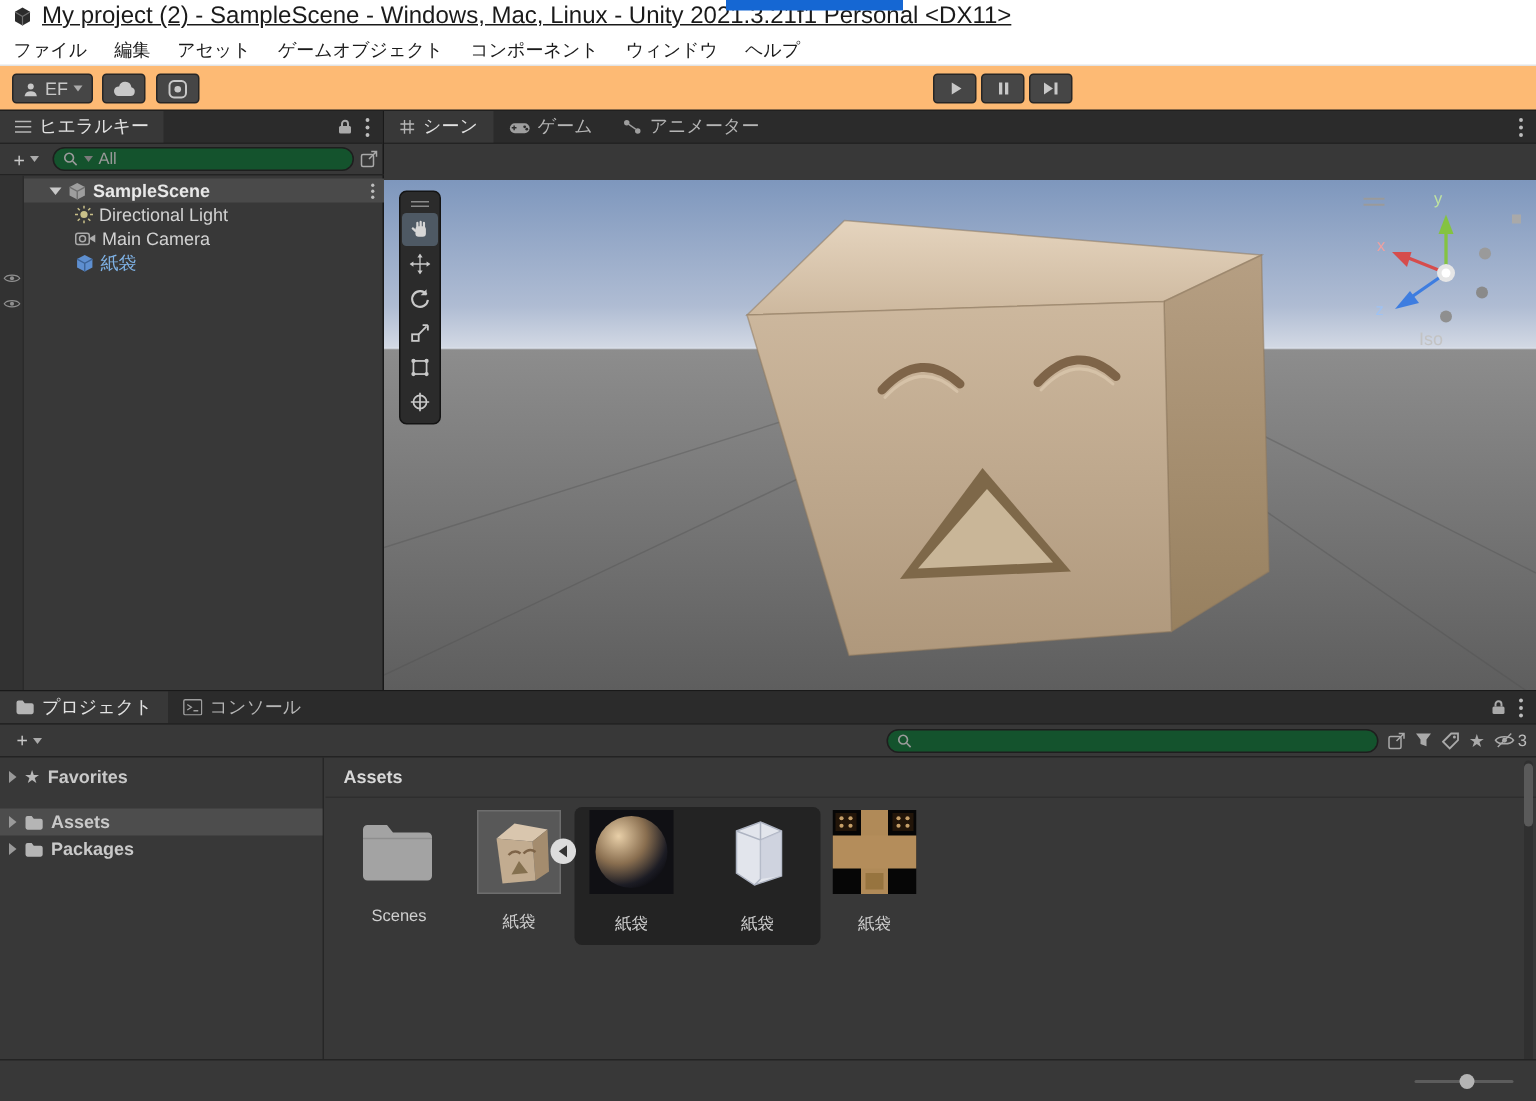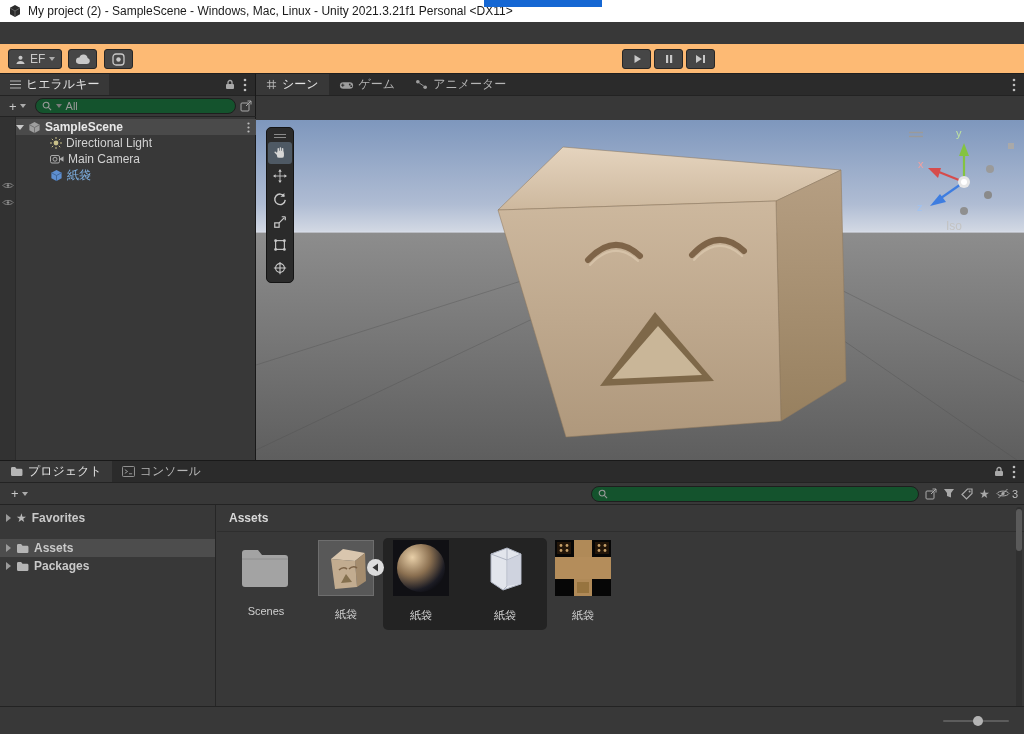--- a/index.html
+++ b/index.html
@@ -14,21 +14,21 @@
   .btn{background:#464646;border:1px solid #262626;border-radius:3px;display:inline-flex;align-items:center;justify-content:center;gap:4px;color:#C8C8C8;height:20px;padding:0 6px;}
   .btn.sq{width:29px;padding:0;}
   .tabstrip{background:#2B2B2B;display:flex;align-items:stretch;height:22px;border-bottom:1px solid #232323;}
   .tab{display:flex;align-items:center;gap:5px;padding:0 10px;color:#B5B5B5;font-size:12px;}
   .tab.active{background:#383838;color:#E2E2E2;}
   .strip-icons{margin-left:auto;display:flex;align-items:center;gap:8px;padding-right:8px;}
   .searchbox{background:#14532d;border:1px solid #1E1E1E;border-radius:9px;display:flex;align-items:center;gap:4px;padding:0 6px;color:#999;height:16px;font-size:11px;}
   .caret{width:0;height:0;border-left:3px solid transparent;border-right:3px solid transparent;border-top:4px solid #ABABAB;display:inline-block;}
   .tri-r{width:0;height:0;border-top:4px solid transparent;border-bottom:4px solid transparent;border-left:5px solid #9A9A9A;display:inline-block;}
   .tri-d{width:0;height:0;border-left:4px solid transparent;border-right:4px solid transparent;border-top:5px solid #C9C9C9;display:inline-block;}
-  .h-row{display:flex;align-items:center;height:16px;gap:4px;padding-left:0;}
+  .h-row{display:flex;align-items:center;height:16px;gap:4px;padding-left:17px;}
   .h-label{white-space:nowrap;}
   .icon{display:inline-flex;align-items:center;justify-content:center;}
   .sc-btn{background:#464646;border:1px solid #282828;border-radius:3px;height:18px;display:inline-flex;align-items:center;gap:3px;padding:0 4px;color:#C4C4C4;}
   .sc-btn.flat{background:transparent;border-color:transparent;}
   .sc-btn.on{background:#515151;}
   .toolstrip{background:#2B2B2B;border:1px solid #141414;border-radius:5px;width:28px;display:flex;flex-direction:column;align-items:center;padding:3px 0;gap:1px;}
   .tool-btn{width:24px;height:22px;border-radius:3px;display:flex;align-items:center;justify-content:center;}
   .tool-btn.sel{background:#4E5964;}
   .asset-label{font-size:11px;color:#CFCFCF;text-align:center;white-space:nowrap;overflow:hidden;}
   .proj-row{display:flex;align-items:center;height:18px;gap:5px;padding-left:6px;color:#C9C9C9;}
@@ -41,24 +41,33 @@
 
 <div id="app">
 
   <div class="abs titlebar" style="left:0;top:0;width:1024px;height:22px;">
     <span class="icon">
       <svg width="14" height="14" viewBox="0 0 14 14">
           <path d="M7 1l5 2.8v6.4L7 13 2 10.2V3.8z" fill="#2B2B2B"></path>
           <path d="M7 7l5-3M7 7v6M7 7L2 4" stroke="#707070" stroke-width="0.8" fill="none"></path>
         </svg>
     </span>
-    <span style="font-size:12px;">My project (2) - SampleScene - Windows, Mac, Linux - Unity 2021.3.21f1 Personal &lt;DX11&gt;</span>
+    <span style="font-size:16px;text-decoration:underline;">My project (2) - SampleScene - Windows, Mac, Linux - Unity 2021.3.21f1 Personal &lt;DX11&gt;</span>
     <div class="abs" style="left:484px;top:0;width:118px;height:7px;background:#1567D3;"></div>
   </div>
 
+  <div class="abs menubar" style="left:0;top:22px;width:1024px;height:22px;">
+    <span class="menu-item">ファイル</span>
+    <span class="menu-item">編集</span>
+    <span class="menu-item">アセット</span>
+    <span class="menu-item">ゲームオブジェクト</span>
+    <span class="menu-item">コンポーネント</span>
+    <span class="menu-item">ウィンドウ</span>
+    <span class="menu-item">ヘルプ</span>
+  </div>
 
   <div class="abs maintoolbar" style="left:0;top:44px;width:1024px;height:30px;">
     <div class="abs btn" style="left:8px;top:5px;">
       <span class="icon">
         <svg width="11" height="11" viewBox="0 0 12 12">
             <circle cx="6" cy="4" r="2.2" fill="#C8C8C8"></circle>
             <path d="M1.5 11c.5-2.5 2.2-3.5 4.5-3.5s4 1 4.5 3.5z" fill="#C8C8C8"></path>
           </svg>
       </span>
       <span>EF</span>

